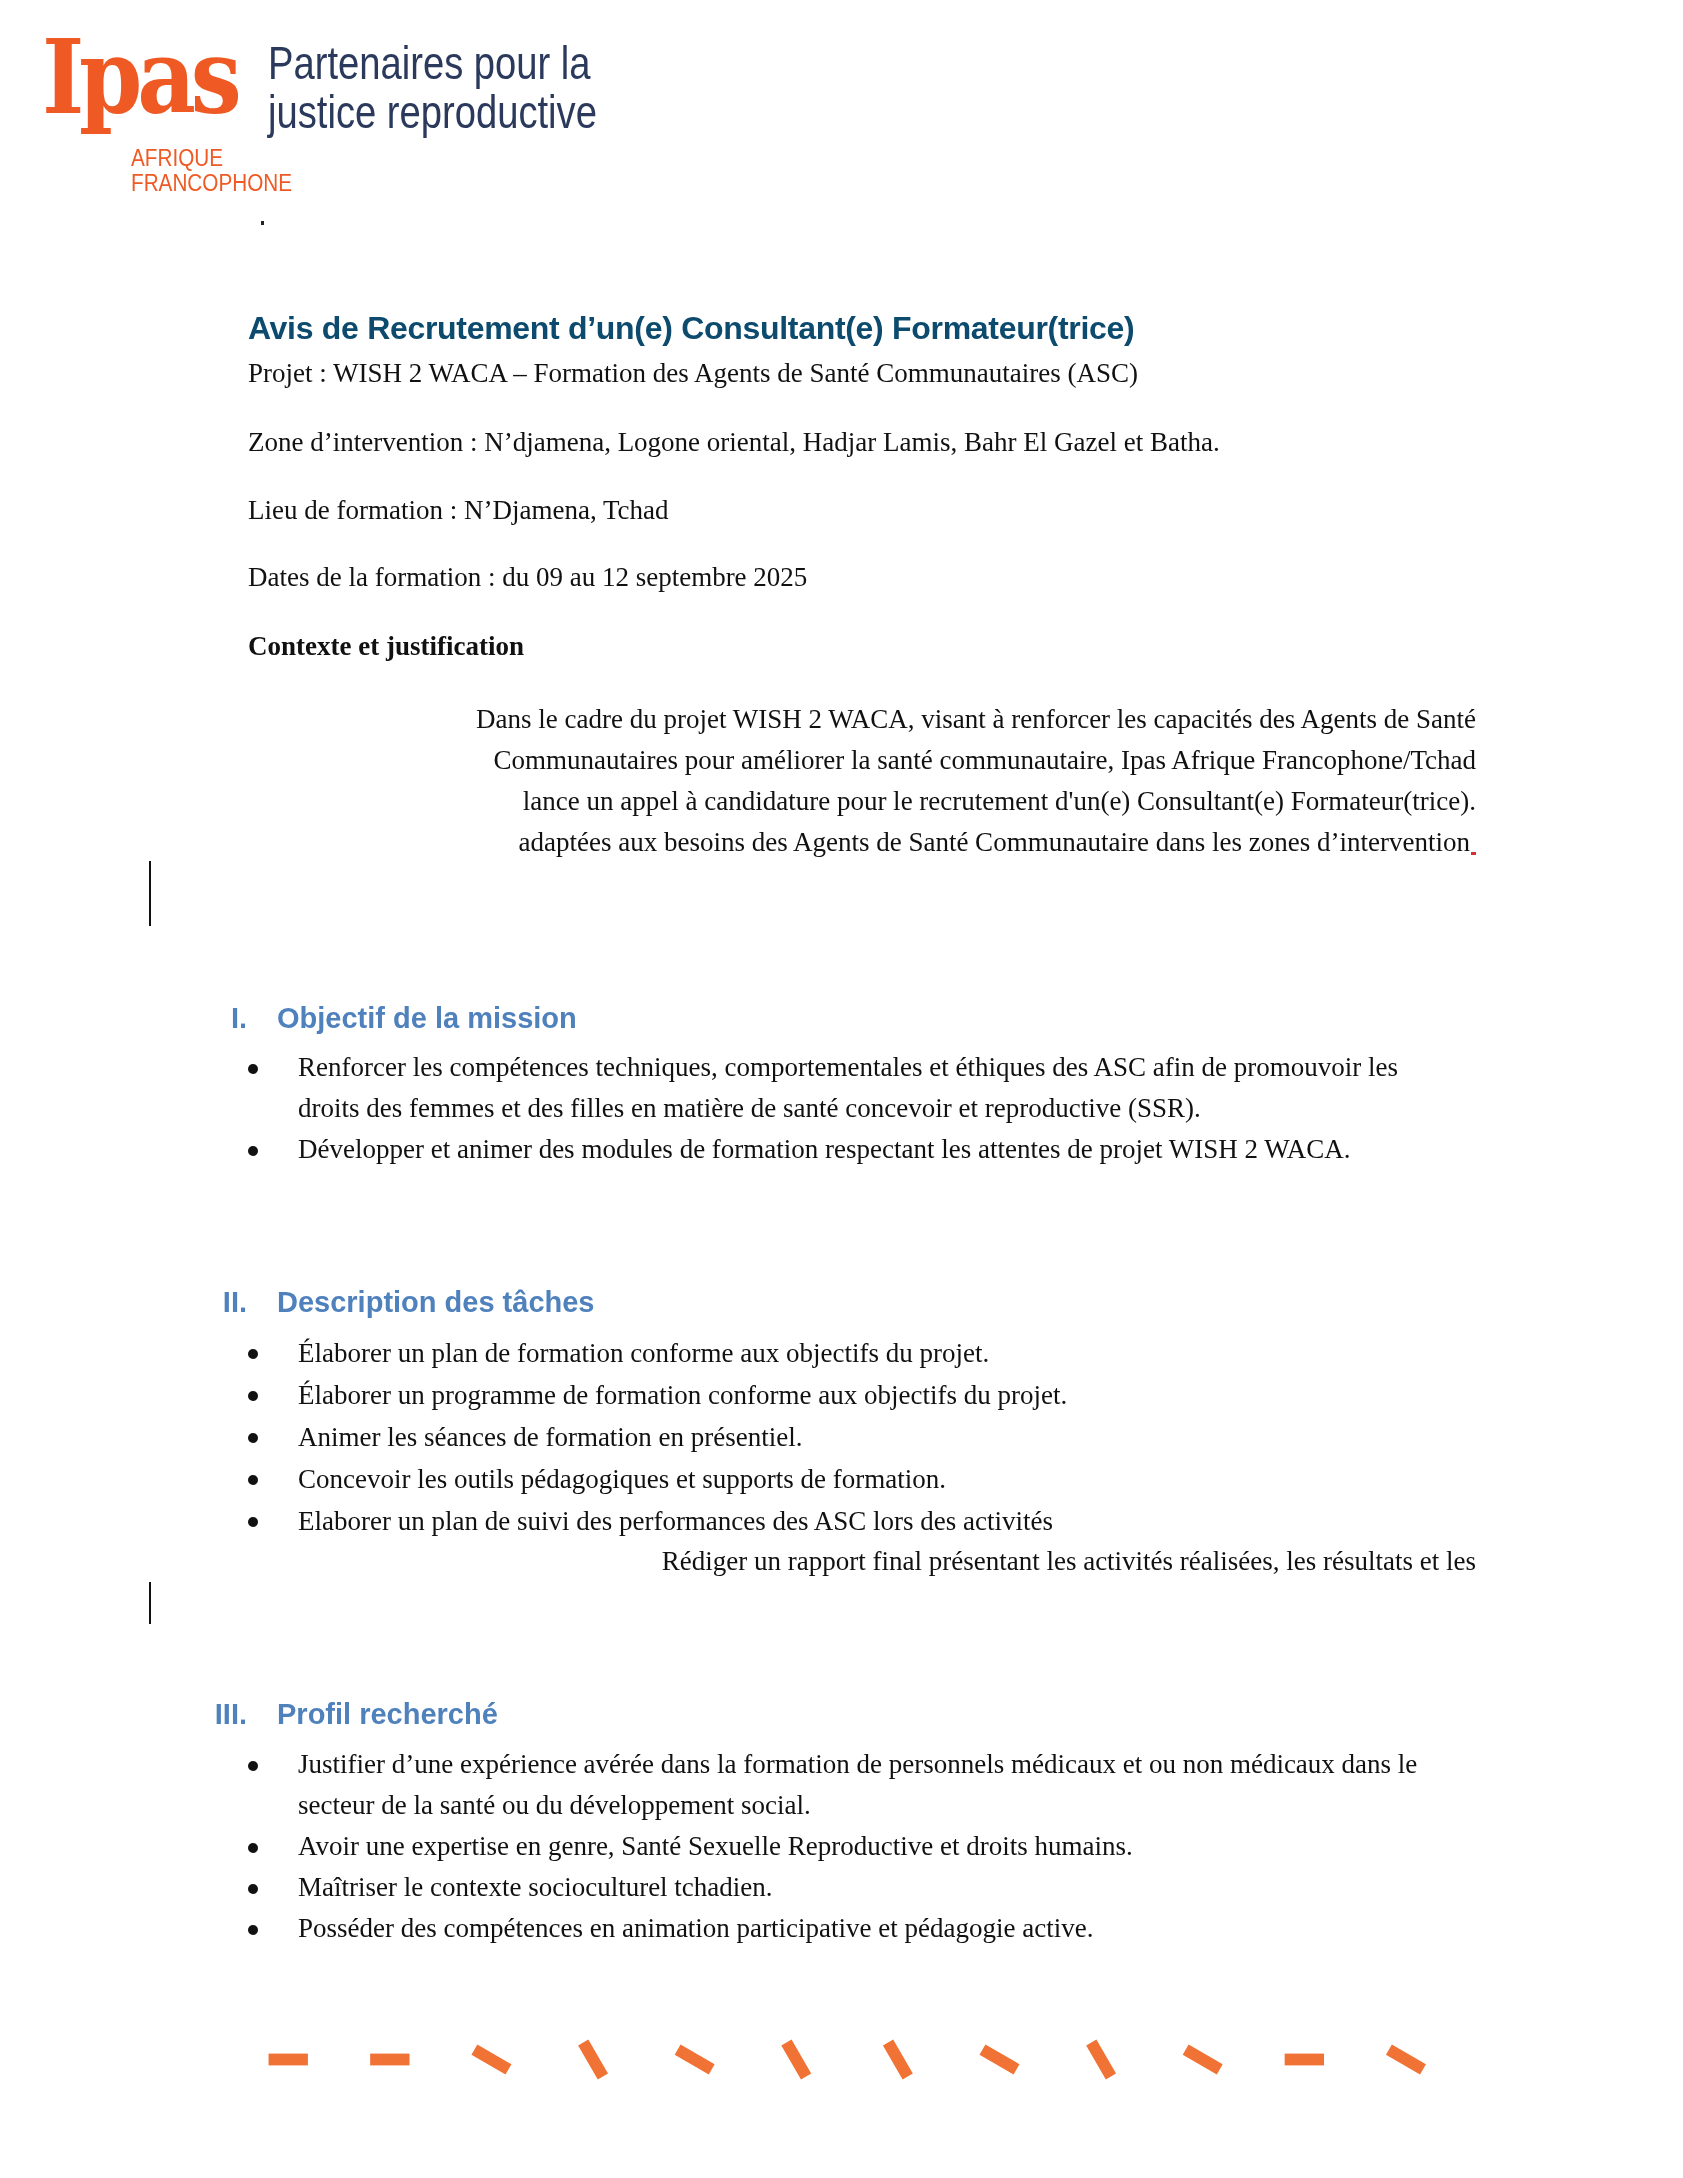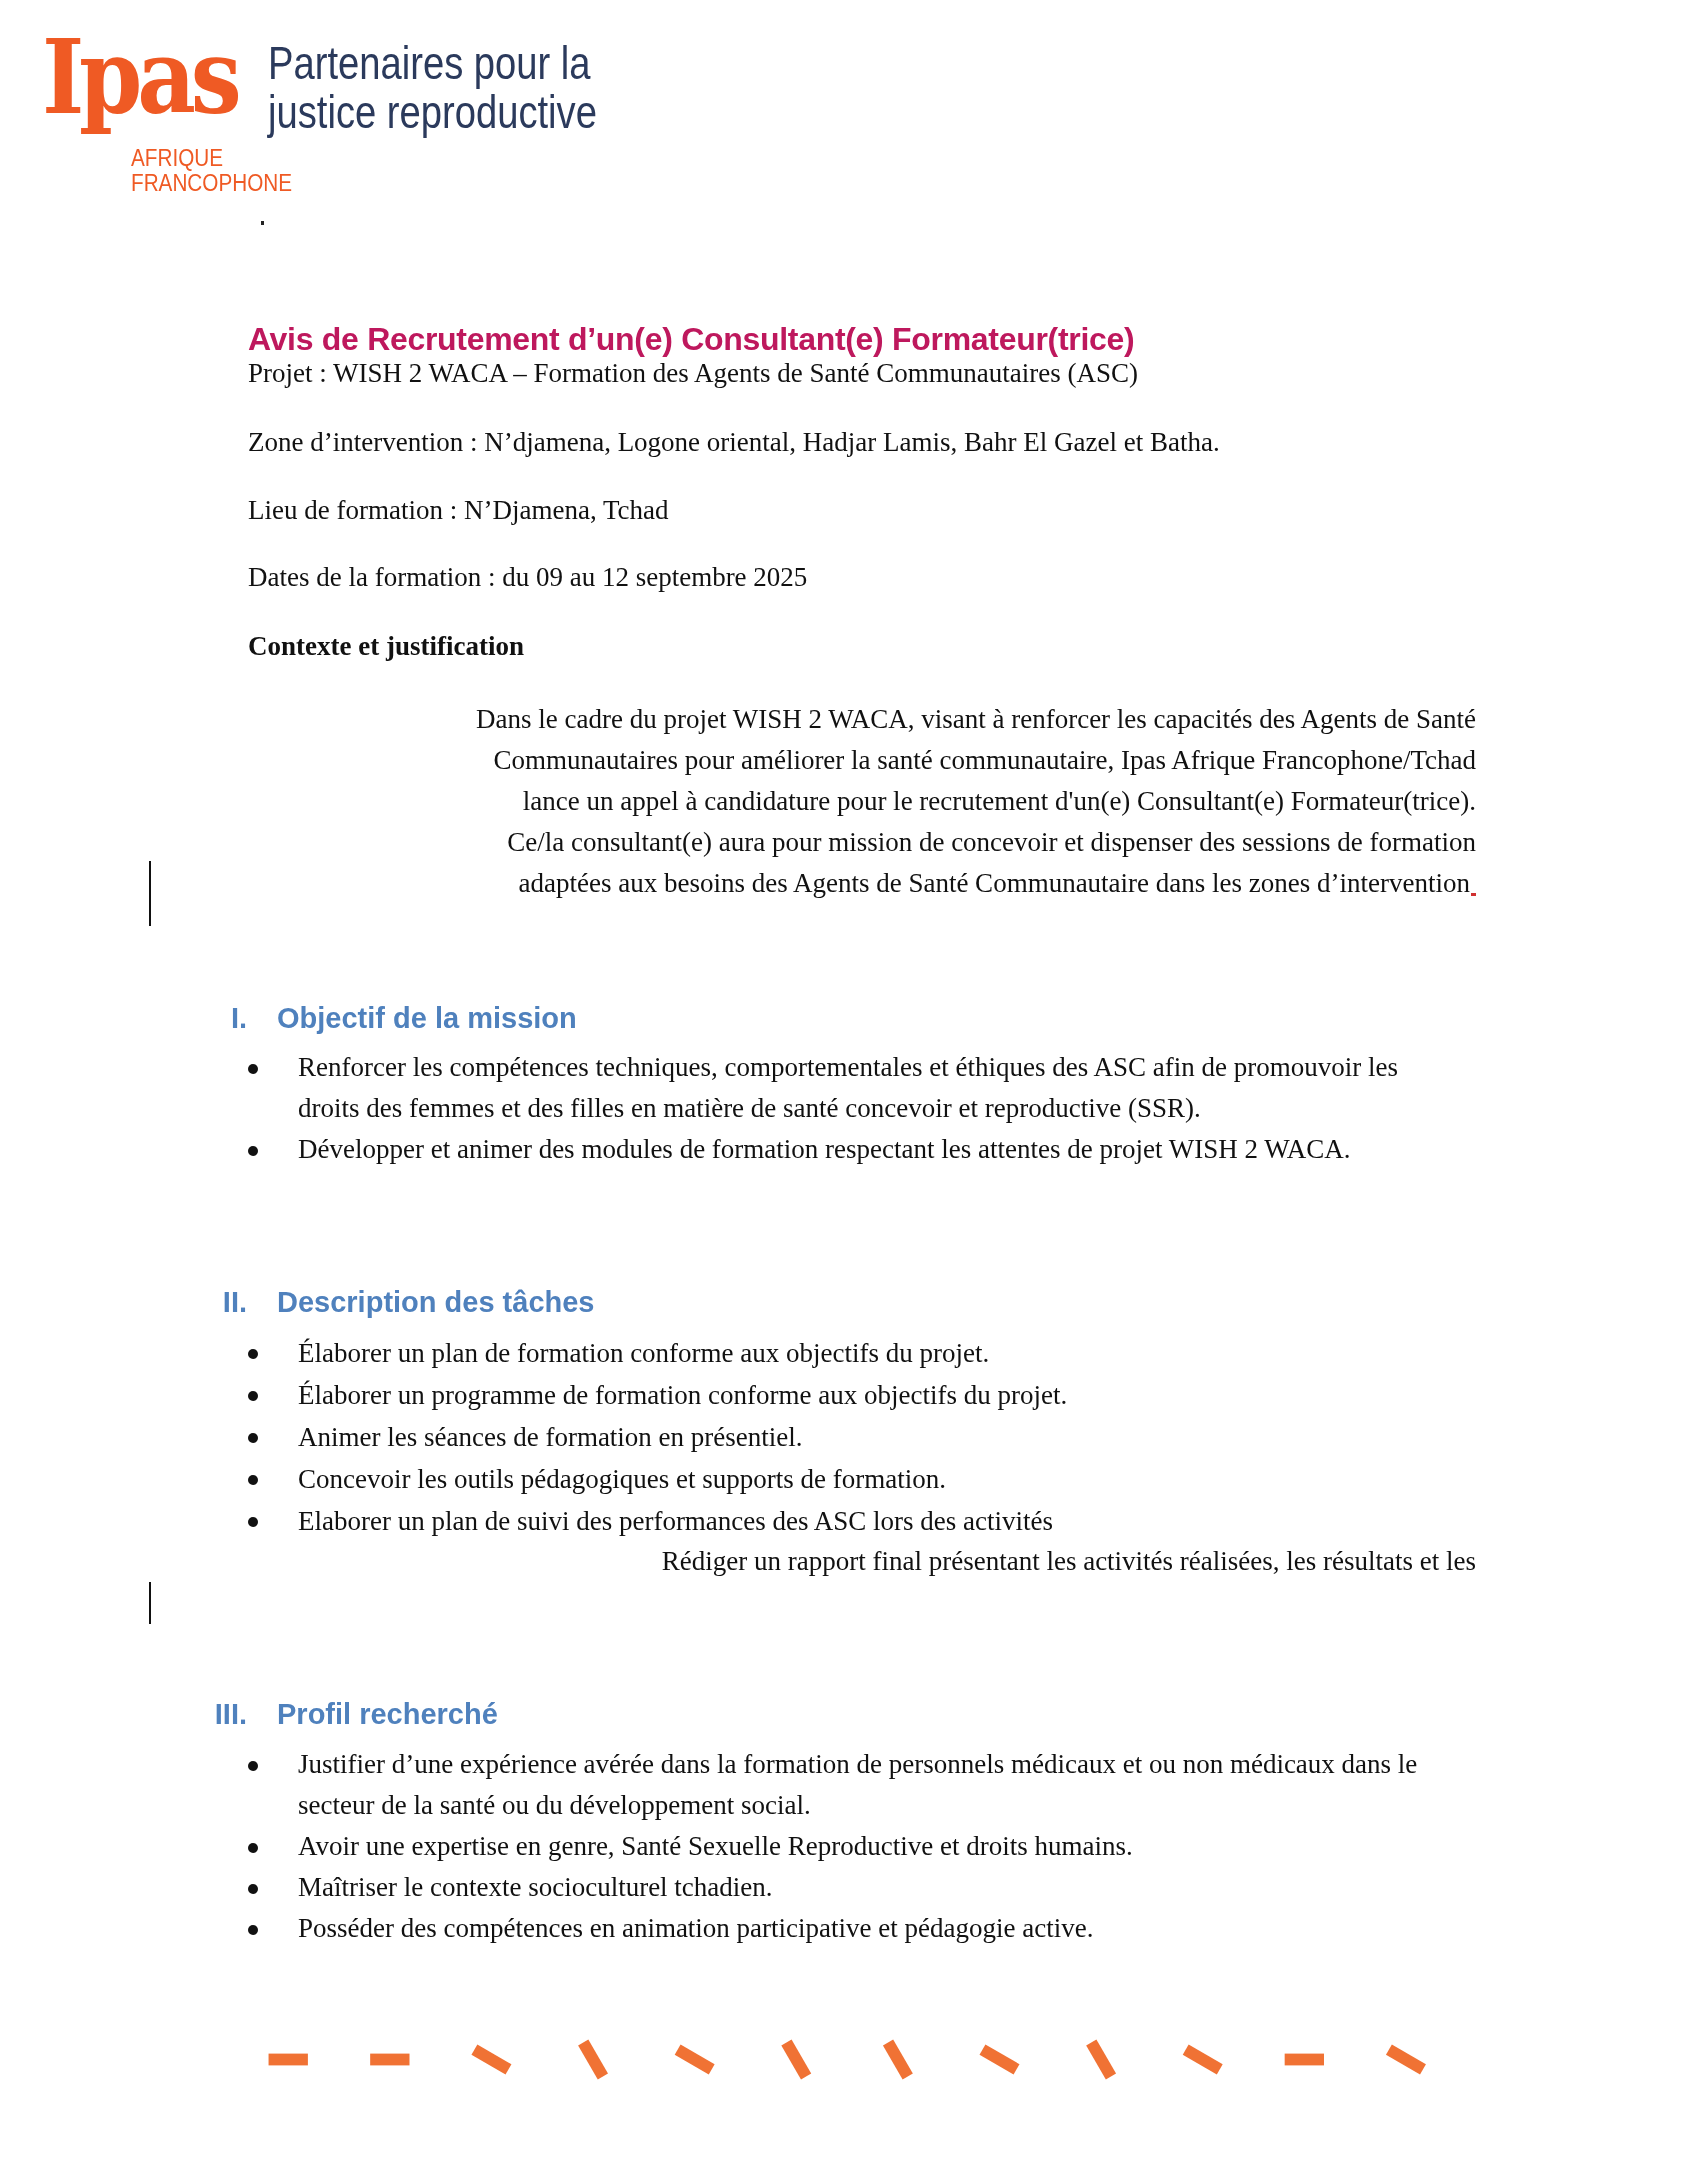--- a/index.html
+++ b/index.html
@@ -8,21 +8,21 @@
   .abs{position:absolute;}
   
   .logo{left:40px;top:35px;width:594px;height:168px;}
   .logo-ipas{position:absolute;left:2px;top:-10px;font-family:"DejaVu Serif",serif;font-weight:bold;
        font-size:103px;color:#ef5a24;letter-spacing:-6px;line-height:1;transform:scaleX(0.88);transform-origin:left top;}
   .logo-af{position:absolute;left:91px;top:111px;font-family:"Liberation Sans",sans-serif;font-size:23px;
        color:#ef5a24;line-height:25px;transform:scaleX(0.9);transform-origin:left top;}
   .logo-tag{position:absolute;left:228px;top:4px;font-family:"Liberation Sans",sans-serif;font-size:46px;
        color:#2b3a5c;line-height:49px;transform:scaleX(0.83);transform-origin:left top;white-space:nowrap;}
   .stray-dot{left:261px;top:221px;width:3px;height:4px;background:#222;}
-  .title{left:248px;top:321px;font-family:"Liberation Sans",sans-serif;font-weight:bold;font-size:32px;color:#be185d;
+  .title{left:248px;top:310px;font-family:"Liberation Sans",sans-serif;font-weight:bold;font-size:32px;color:#0c4a6e;
        white-space:nowrap;letter-spacing:-0.3px;}
   .line{left:248px;font-size:27px;white-space:nowrap;}
   .bold{font-weight:bold;}
   .para{left:248px;top:699px;width:1228px;font-size:27px;line-height:41px;text-align:right;}
   .change-bar{width:2px;background:#111;}
   .red-mark{display:inline-block;width:5px;height:3px;background:#d03030;vertical-align:-4px;margin-left:1px;}
   .blue-mark{display:inline-block;width:5px;height:3px;background:#2f87c8;vertical-align:-3px;margin-left:1px;}
   .sec-head{font-family:"Liberation Sans",sans-serif;font-weight:bold;font-size:29px;color:#4f81bd;white-space:nowrap;}
   .sec-num{position:absolute;text-align:right;width:69px;left:0;}
   .sec-txt{position:absolute;left:99px;}
@@ -52,21 +52,20 @@
 <div class="abs line" style="top:358px">Projet : WISH 2 WACA – Formation des Agents de Santé Communautaires (ASC)</div>
 <div class="abs line" style="top:427px">Zone d’intervention : N’djamena, Logone oriental, Hadjar Lamis, Bahr El Gazel et Batha.</div>
 <div class="abs line" style="top:495px">Lieu de formation : N’Djamena, Tchad</div>
 <div class="abs line" style="top:562px">Dates de la formation : du 09 au 12 septembre 2025</div>
 <div class="abs line bold" style="top:631px">Contexte et justification</div>
 
 <div class="abs para">
   <div>Dans le cadre du projet WISH 2 WACA, visant à renforcer les capacités des Agents de Santé</div>
   <div>Communautaires pour améliorer la santé communautaire, Ipas Afrique Francophone/Tchad</div>
   <div>lance un appel à candidature pour le recrutement d'un(e) Consultant(e) Formateur(trice).</div>
-  <div>Ce/la consultant(e) aura pour mission de concevoir et dispenser des sessions de formation</div>
   <div><span>adaptées aux besoins des Agents de Santé Communautaire dans les zones d’intervention</span><span class="red-mark"></span></div>
 </div>
 <div class="abs change-bar" style="left:149px;top:861px;height:65px;"></div>
 
 <div class="abs sec-head" style="left:178px;top:1002px;width:594px;height:40px;">
   <span class="sec-num">I.</span>
   <span class="sec-txt">Objectif de la mission</span>
 </div>
 <ul class="blist" style="top:1047px;">
   <li><span class="dot"></span><span>Renforcer les compétences techniques, comportementales et éthiques des ASC afin de promouvoir les droits des femmes et des filles en matière de santé concevoir et reproductive (SSR).</span></li>

